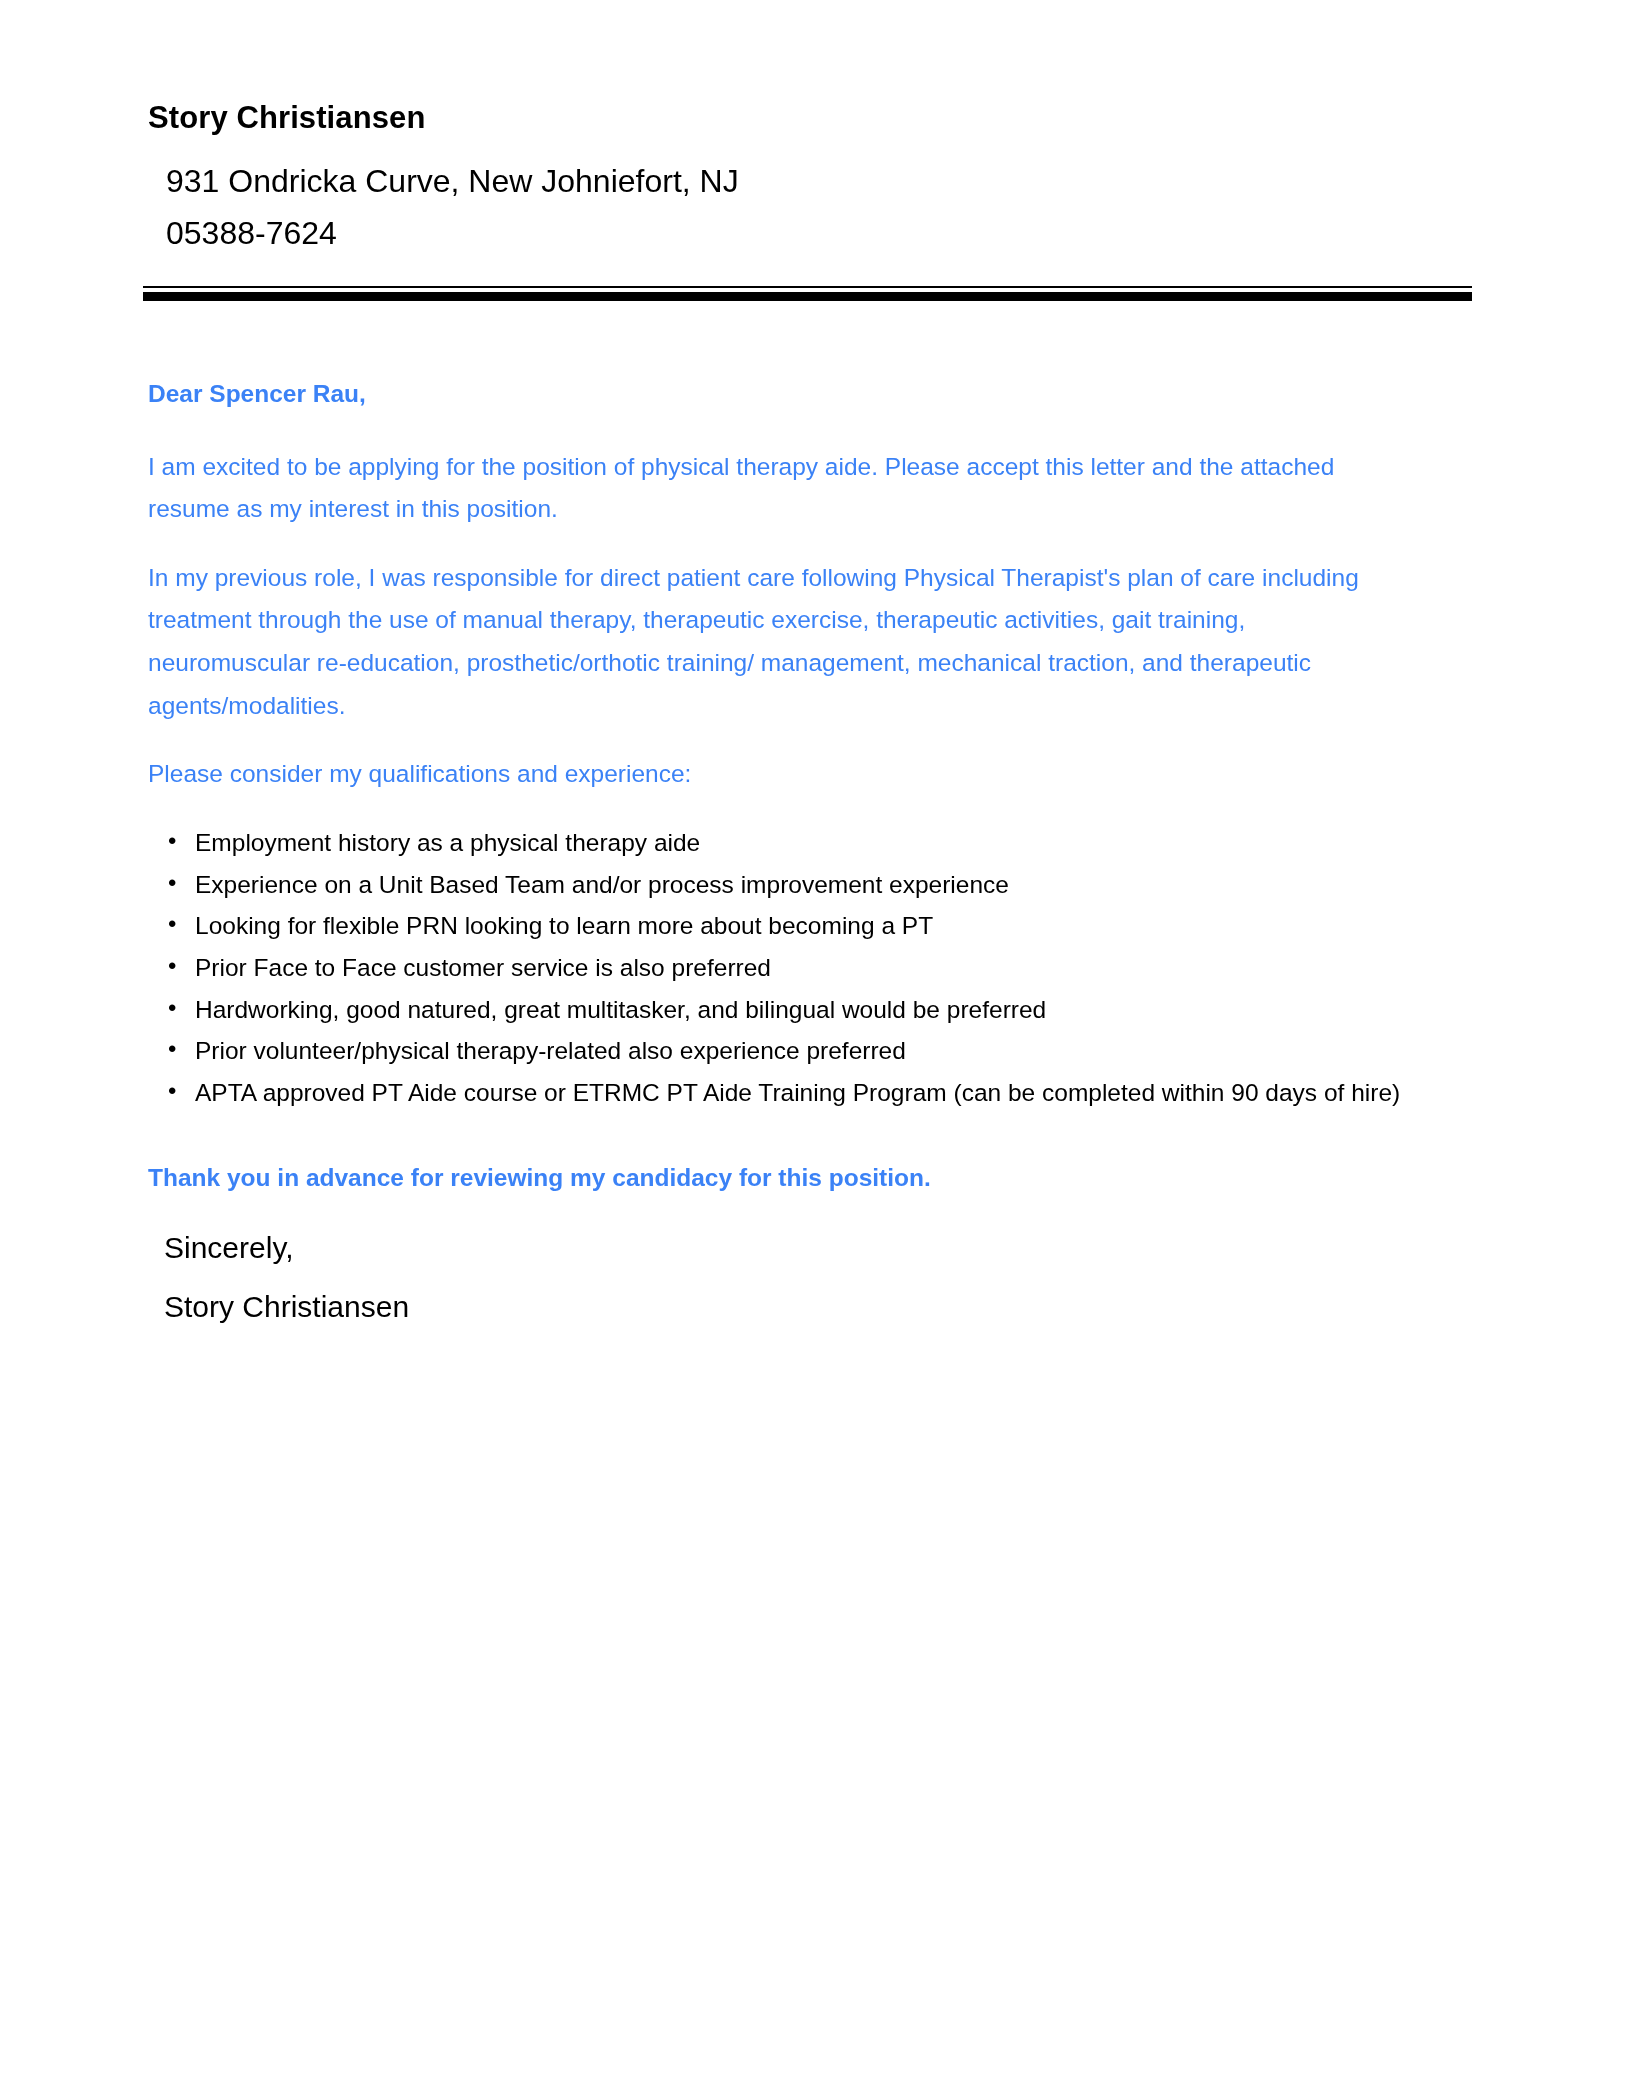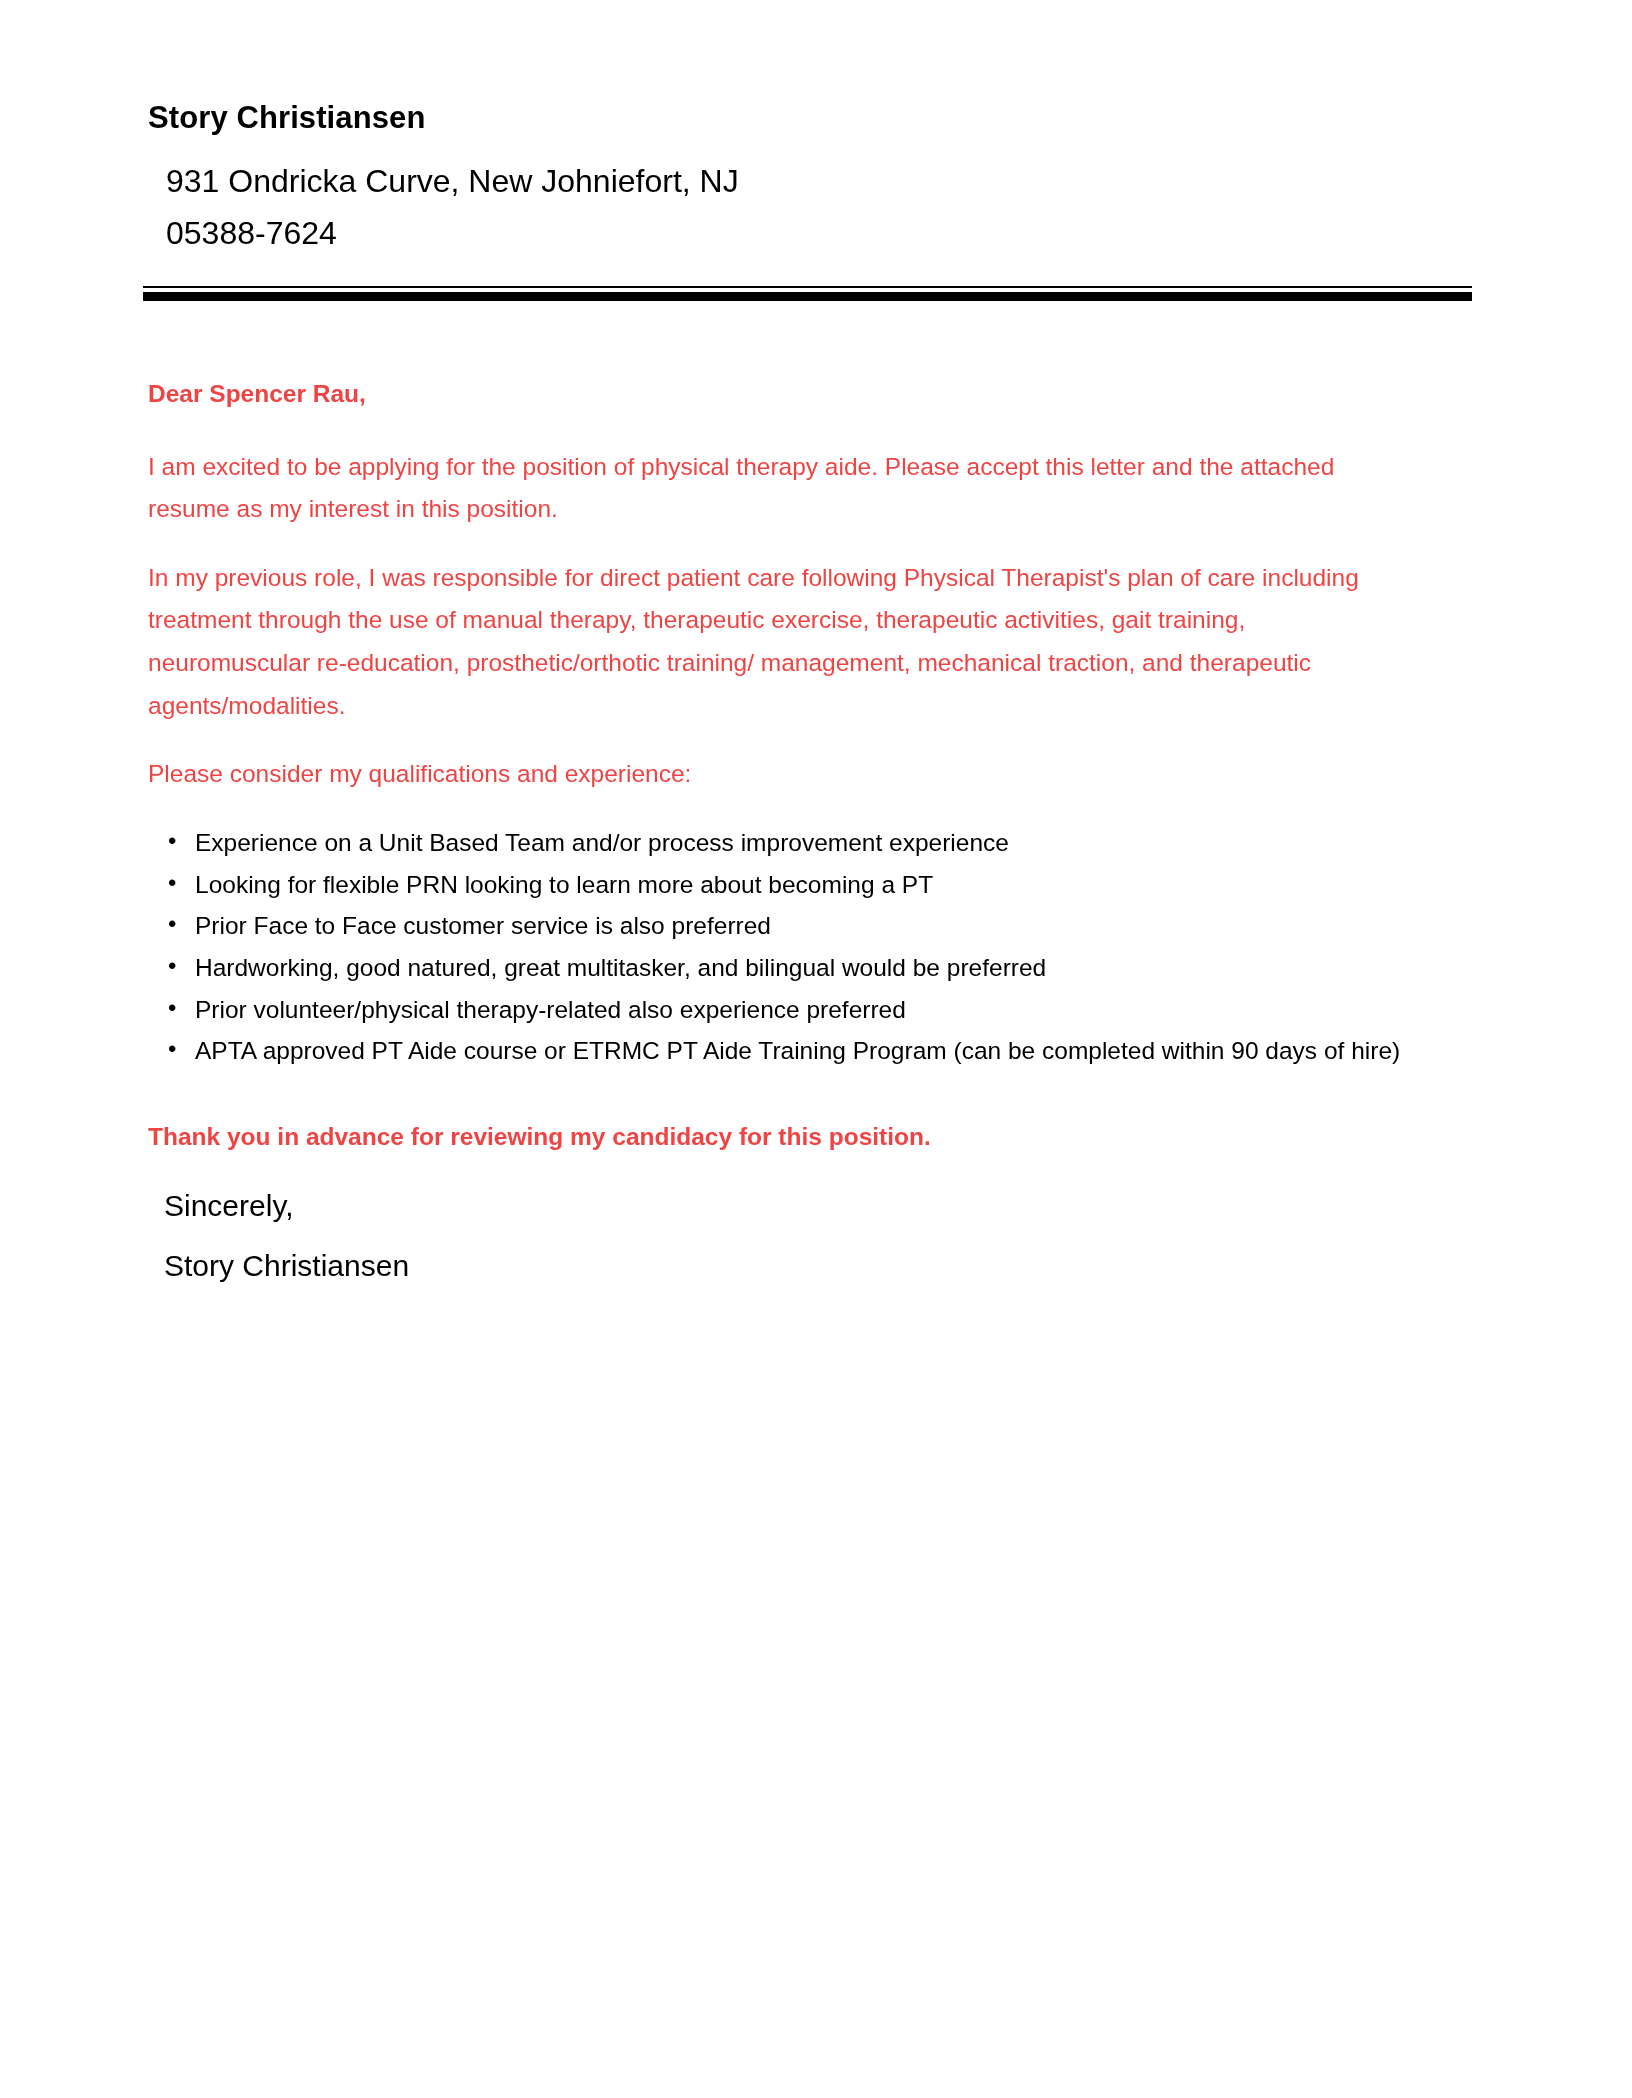--- a/index.html
+++ b/index.html
@@ -76,21 +76,21 @@
 
   
   .body-block {
     margin-top: 72px;
   }
   p.para {
     font-size: 24.5px;
     line-height: 1.74;
     margin: 0 0 26px 0;
     width: 1258px;
-    color: #ef4444;
+    color: #3b82f6;
   }
   p.salutation {
     font-weight: bold;
     margin-bottom: 30px;
   }
   p.closing-bold {
     font-weight: bold;
     margin-top: 44px;
     margin-bottom: 26px;
   }
@@ -149,20 +149,21 @@
 
       <p class="para salutation">Dear Spencer Rau,</p>
 
       <p class="para">I am excited to be applying for the position of physical therapy aide. Please accept this letter and the attached resume as my interest in this position.</p>
 
       <p class="para">In my previous role, I was responsible for direct patient care following Physical Therapist's plan of care including treatment through the use of manual therapy, therapeutic exercise, therapeutic activities, gait training, neuromuscular re-education, prosthetic/orthotic training/ management, mechanical traction, and therapeutic agents/modalities.</p>
 
       <p class="para">Please consider my qualifications and experience:</p>
 
       <ul class="qual-list">
+        <li>Employment history as a physical therapy aide</li>
         <li>Experience on a Unit Based Team and/or process improvement experience</li>
         <li>Looking for flexible PRN looking to learn more about becoming a PT</li>
         <li>Prior Face to Face customer service is also preferred</li>
         <li>Hardworking, good natured, great multitasker, and bilingual would be preferred</li>
         <li>Prior volunteer/physical therapy-related also experience preferred</li>
         <li>APTA approved PT Aide course or ETRMC PT Aide Training Program (can be completed within 90 days of hire)</li>
       </ul>
 
       <p class="para closing-bold">Thank you in advance for reviewing my candidacy for this position.</p>
 

